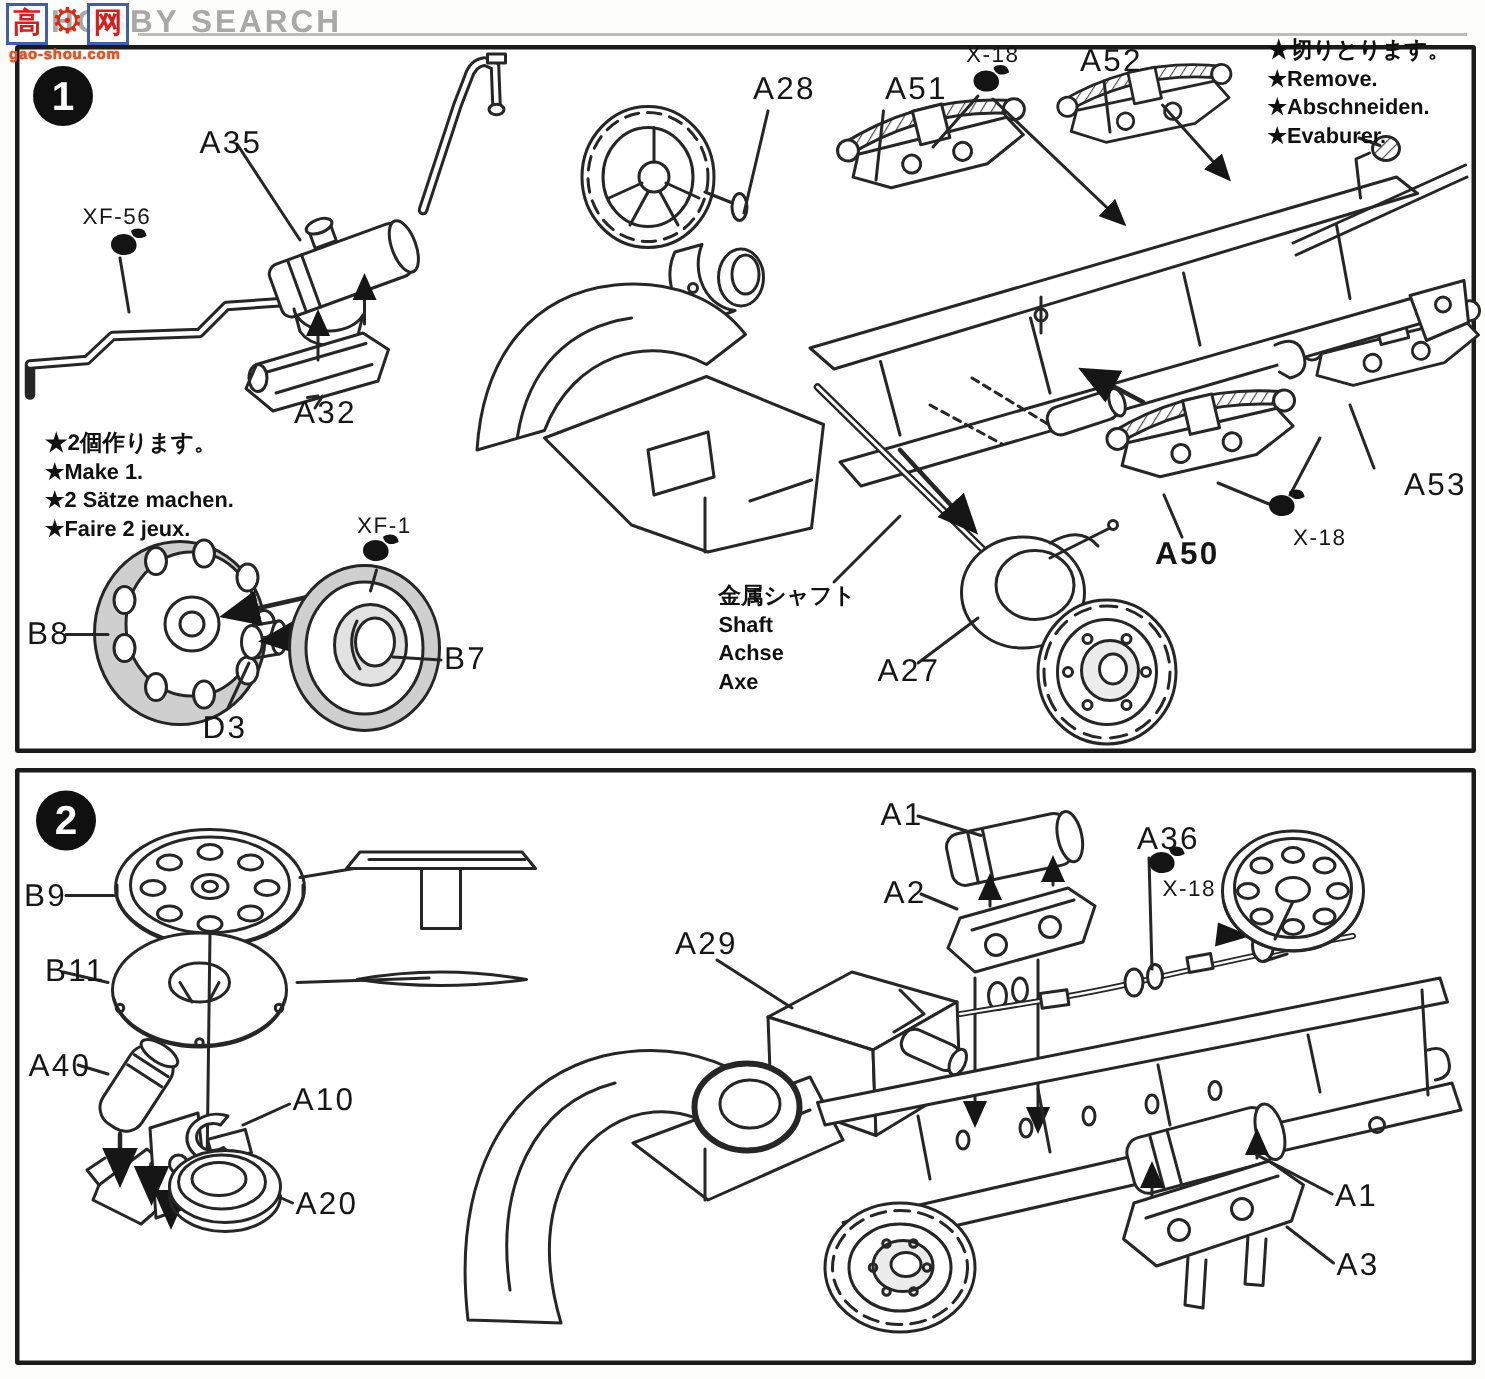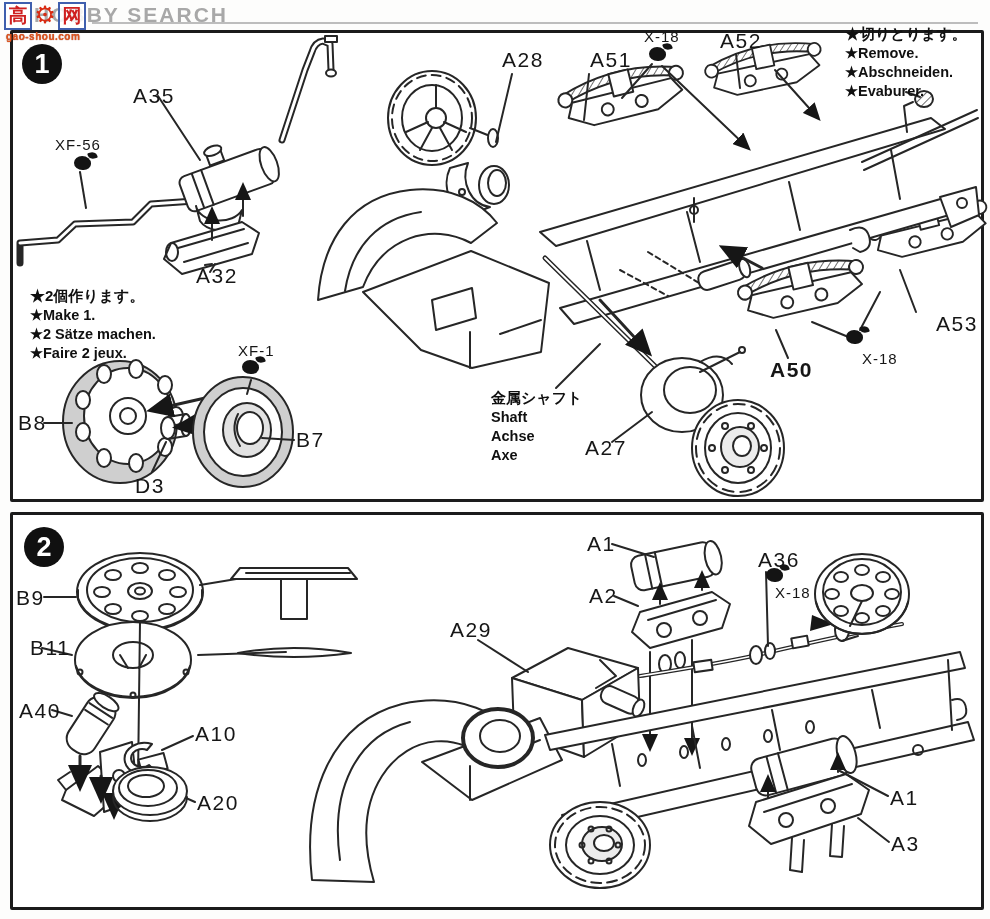--- a/index.html
+++ b/index.html
@@ -442,21 +442,21 @@
   <div>★Make 1.</div>
   <div>★2 Sätze machen.</div>
   <div>★Faire 2 jeux.</div>
 </div>
 <div class="note" style="left:845px;top:24px;">
   <div class="jp">★切りとります。</div>
   <div>★Remove.</div>
   <div>★Abschneiden.</div>
   <div>★Evaburer.</div>
 </div>
-<div class="note" style="left:479px;top:388px;margin-left:12px;">
+<div class="note" style="left:479px;top:388px;">
   <div class="jp">金属シャフト</div>
   <div>Shaft</div>
   <div>Achse</div>
   <div>Axe</div>
 </div>
 
 <div class="lbl" style="left:16px;top:586px;">B9</div>
 <div class="lbl" style="left:30px;top:636px;">B11</div>
 <div class="lbl" style="left:19px;top:699px;">A40</div>
 <div class="lbl" style="left:195px;top:722px;">A10</div>

